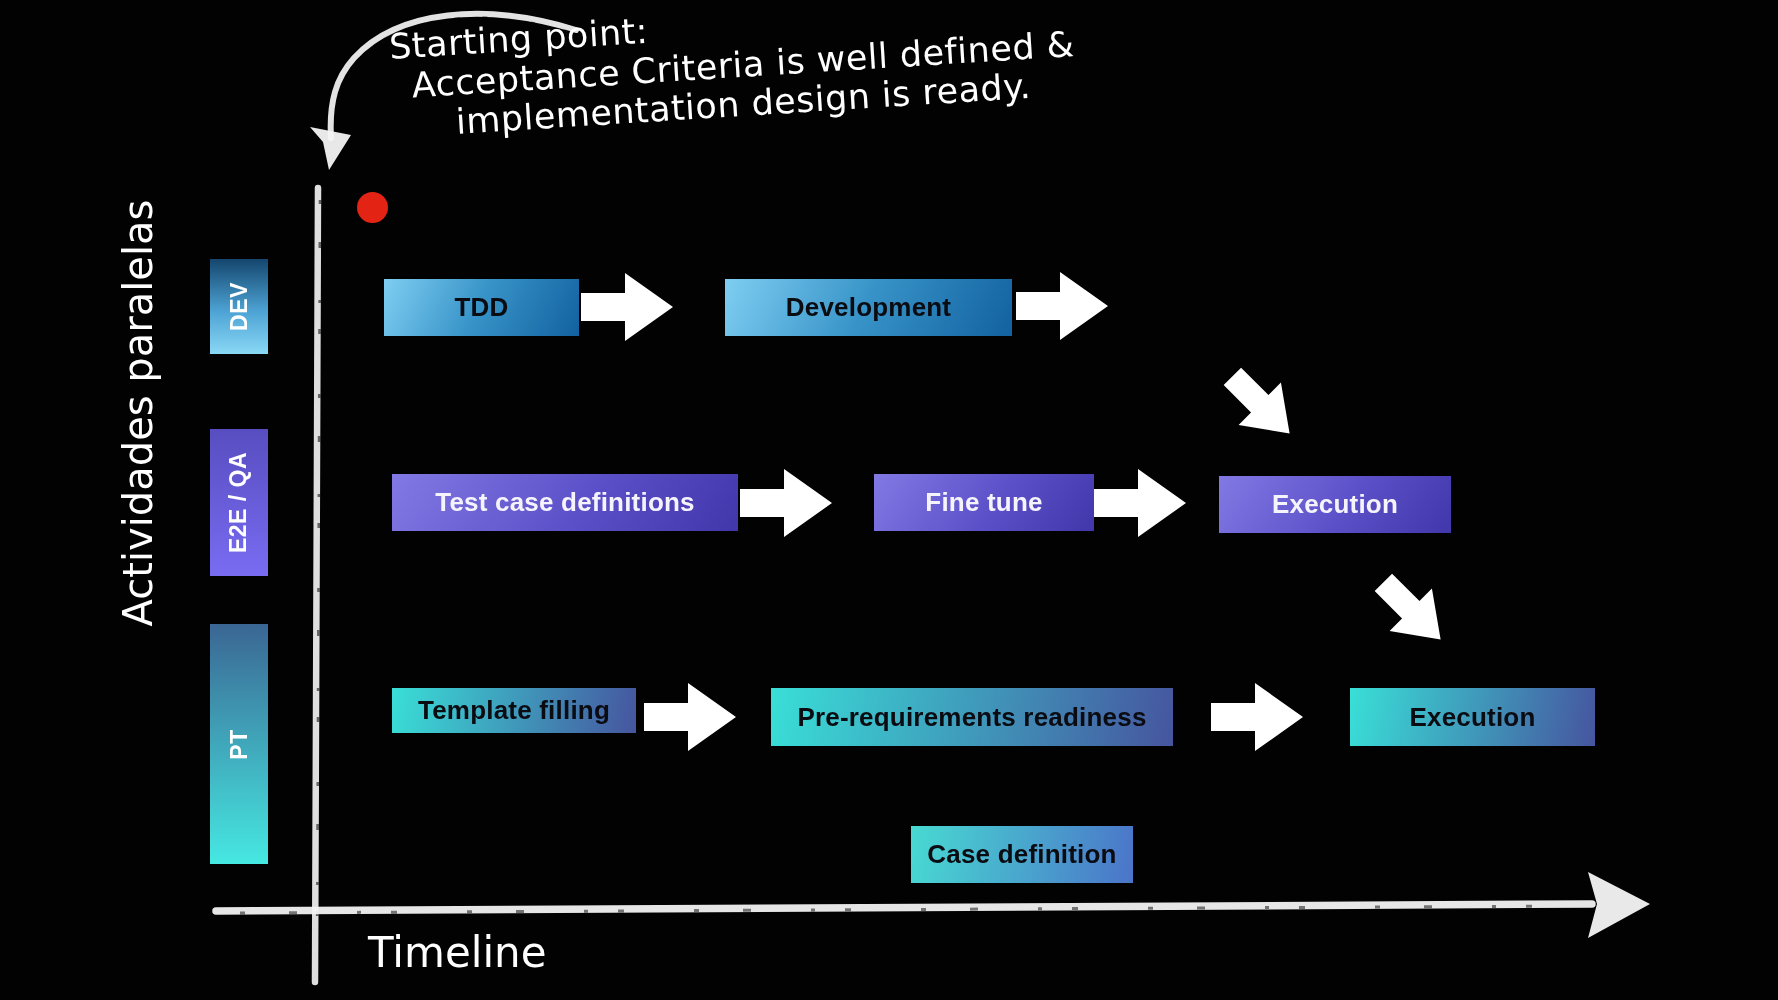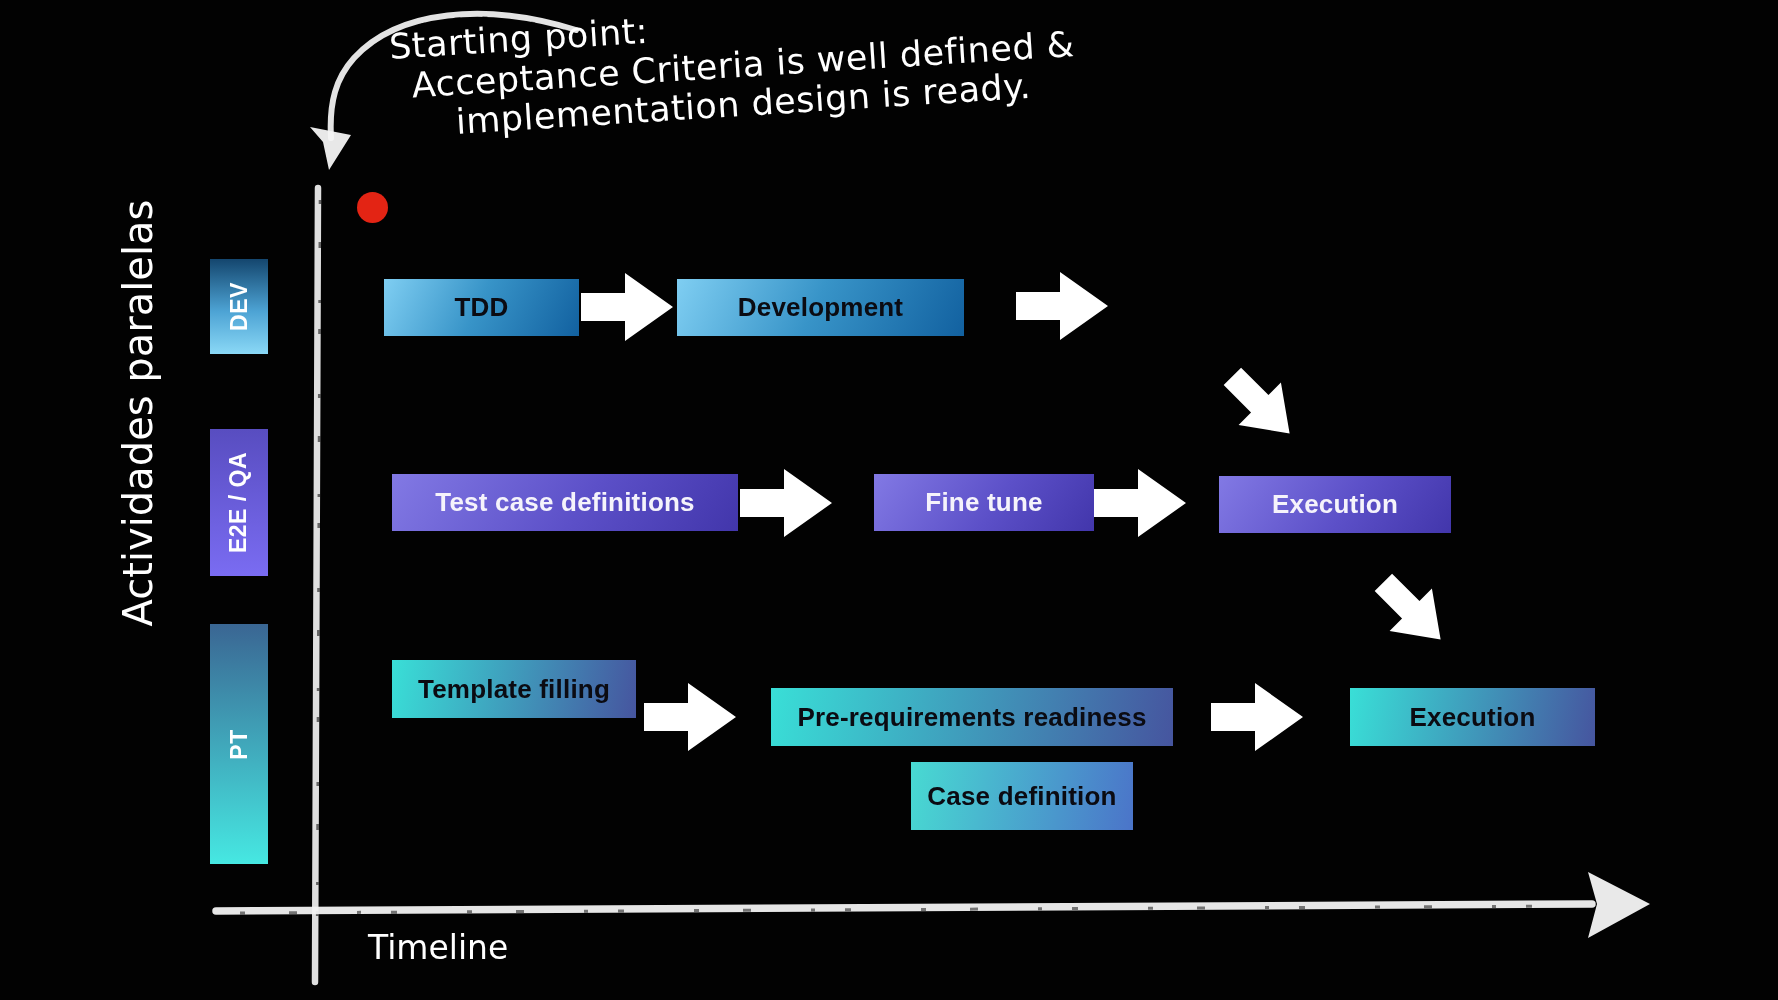--- a/index.html
+++ b/index.html
@@ -14,21 +14,21 @@
     position:absolute;left:388px;top:28px;z-index:3;
     transform:rotate(-3.6deg);transform-origin:left top;
     font-size:35px;line-height:1.13;letter-spacing:.5px;white-space:nowrap;
   }
   .annotation .l2{margin-left:20px;}
   .annotation .l3{margin-left:62px;}
   .y-axis-label{
     position:absolute;left:138px;top:413px;z-index:3;white-space:nowrap;
     transform:translate(-50%,-50%) rotate(-90deg);font-size:40px;
   }
-  .x-axis-label{position:absolute;left:368px;top:928px;z-index:3;font-size:33px;}
+  .x-axis-label{position:absolute;left:368px;top:928px;z-index:3;font-size:42px;}
   .start-dot{
     position:absolute;left:357px;top:192px;width:31px;height:31px;z-index:3;
     border-radius:50%;background:#e32414;
   }
   
   .pbox{
     position:absolute;z-index:2;display:flex;align-items:center;justify-content:center;
     font-weight:bold;font-size:26px;color:#0b0b12;letter-spacing:.2px;margin-left:13px;
   }
   .grad-dev{background:linear-gradient(115deg,#7fcef2 0%,#3894c8 48%,#1261a0 100%);}
@@ -116,41 +116,41 @@
   <div class="chip chip-qa" style="left:210px;top:429px;width:58px;height:147px;">
     <span class="vtext">E2E / QA</span>
   </div>
   <div class="chip chip-pt" style="left:210px;top:624px;width:58px;height:240px;">
     <span class="vtext">PT</span>
   </div>
 
   <div class="pbox grad-dev" style="left:371px;top:279px;width:195px;height:57px;">
     <span>TDD</span>
   </div>
-  <div class="pbox grad-dev" style="left:664px;top:279px;width:287px;height:57px;">
+  <div class="pbox grad-dev" style="left:712px;top:279px;width:287px;height:57px;">
     <span>Development</span>
   </div>
 
   <div class="pbox grad-qa" style="left:861px;top:474px;width:220px;height:57px;">
     <span>Fine tune</span>
   </div>
   <div class="pbox grad-qa" style="left:379px;top:474px;width:346px;height:57px;">
     <span>Test case definitions</span>
   </div>
   <div class="pbox grad-qa" style="left:1206px;top:476px;width:232px;height:57px;">
     <span>Execution</span>
   </div>
 
-  <div class="pbox grad-pt" style="left:379px;top:660px;width:244px;height:58px;align-items:center;">
+  <div class="pbox grad-pt" style="left:379px;top:688px;width:244px;height:45px;align-items:center;">
     <span>Template filling</span>
   </div>
   <div class="pbox grad-pt" style="left:758px;top:688px;width:402px;height:58px;">
     <span>Pre-requirements readiness</span>
   </div>
   <div class="pbox grad-pt" style="left:1337px;top:688px;width:245px;height:58px;">
     <span>Execution</span>
   </div>
 
-  <div class="pbox grad-case" style="left:898px;top:762px;width:222px;height:68px;">
+  <div class="pbox grad-case" style="left:898px;top:826px;width:222px;height:57px;">
     <span>Case definition</span>
   </div>
 
 </div>
 
 </body></html>

